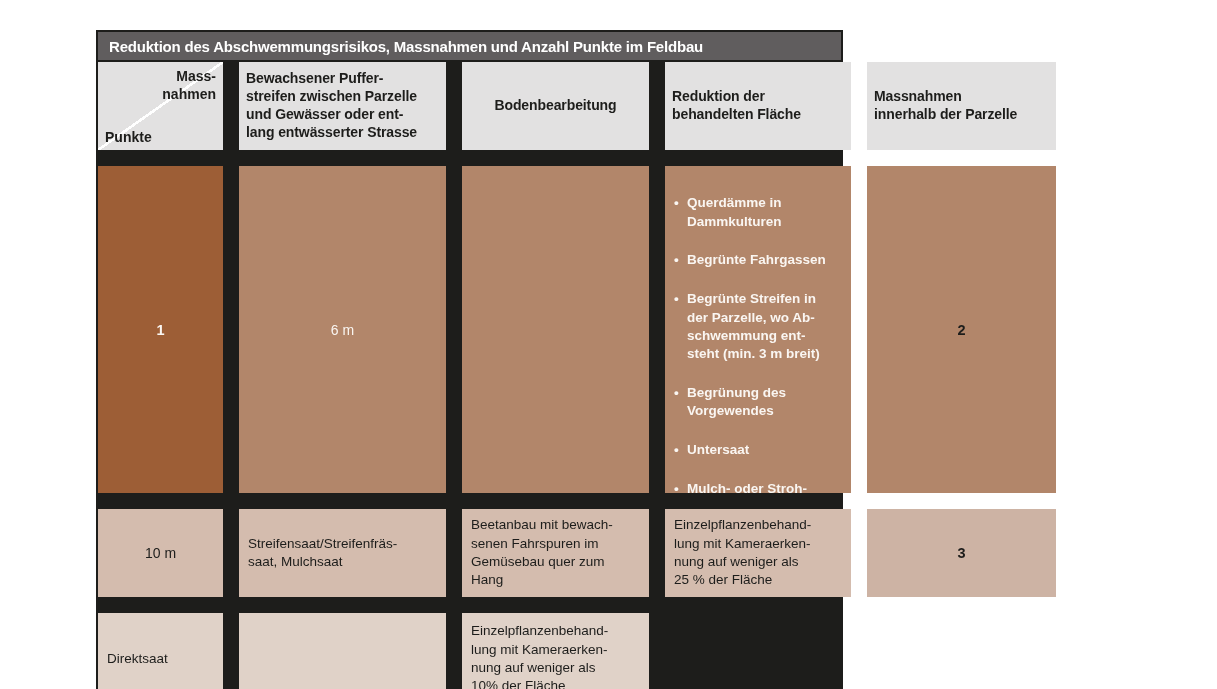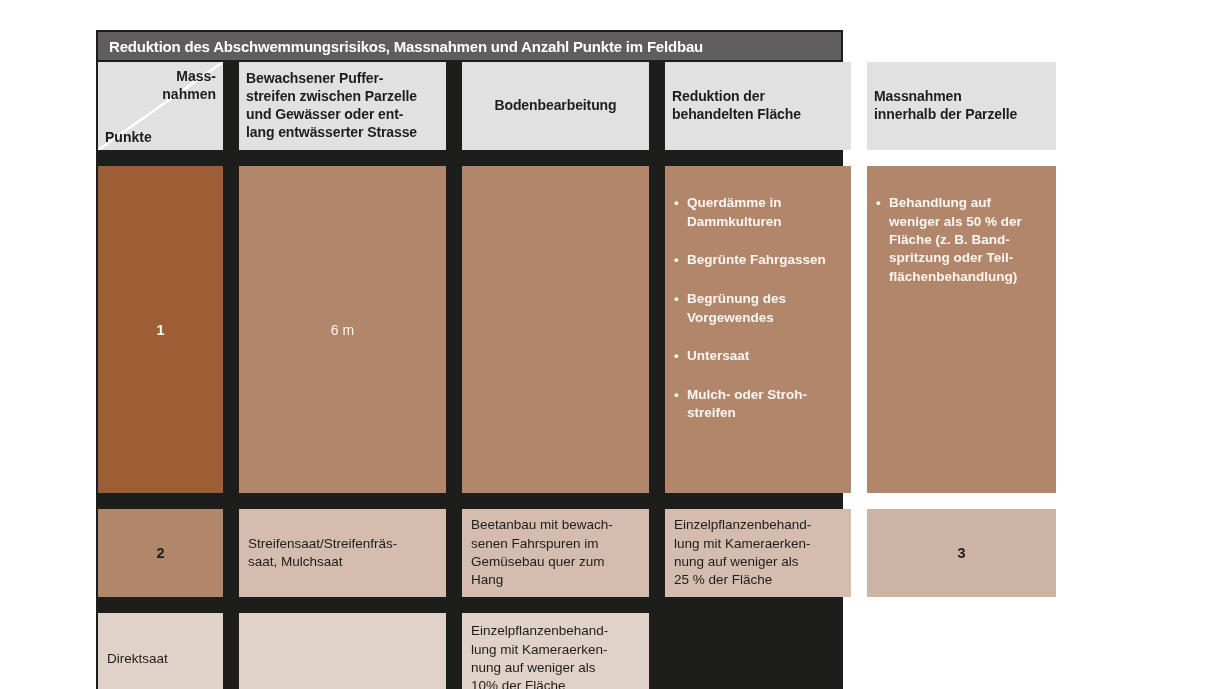--- a/index.html
+++ b/index.html
@@ -147,40 +147,38 @@
       </div>
       <div class="cell ccell r1">
         <span class="meter">6 m</span>
       </div>
       <div class="cell r1"></div>
       <div class="cell tcell topcell r1">
         <ul class="bullets">
           <li>Querdämme in
 Dammkulturen</li>
           <li>Begrünte Fahrgassen</li>
+          <li>Begrünte Streifen in
+der Parzelle, wo Ab-
+schwemmung ent-
+steht (min. 3 m breit)</li>
           <li>Begrünung des
 Vorgewendes</li>
           <li>Untersaat</li>
           <li>Mulch- oder Stroh-
 streifen</li>
           
         </ul>
       </div>
-      <div class="cell tcell topcell r1">
-        <ul class="bullets">
-          <li>Behandlung auf
-weniger als 50 % der
-Fläche (z. B. Band-
-spritzung oder Teil-
-flächenbehandlung)</li>
-        </ul>
-      </div>
 
       <div class="cell ccell r2-punkte">
         <span class="num">2</span>
+      </div>
+      <div class="cell ccell r2">
+        <span class="meter">10 m</span>
       </div>
       <div class="cell tcell r2">Streifensaat/Streifenfräs-
 saat, Mulchsaat</div>
       <div class="cell tcell r2">Beetanbau mit bewach-
 senen Fahrspuren im
 Gemüsebau quer zum
 Hang</div>
       <div class="cell tcell r2">Einzelpflanzenbehand-
 lung mit Kameraerken-
 nung auf weniger als

